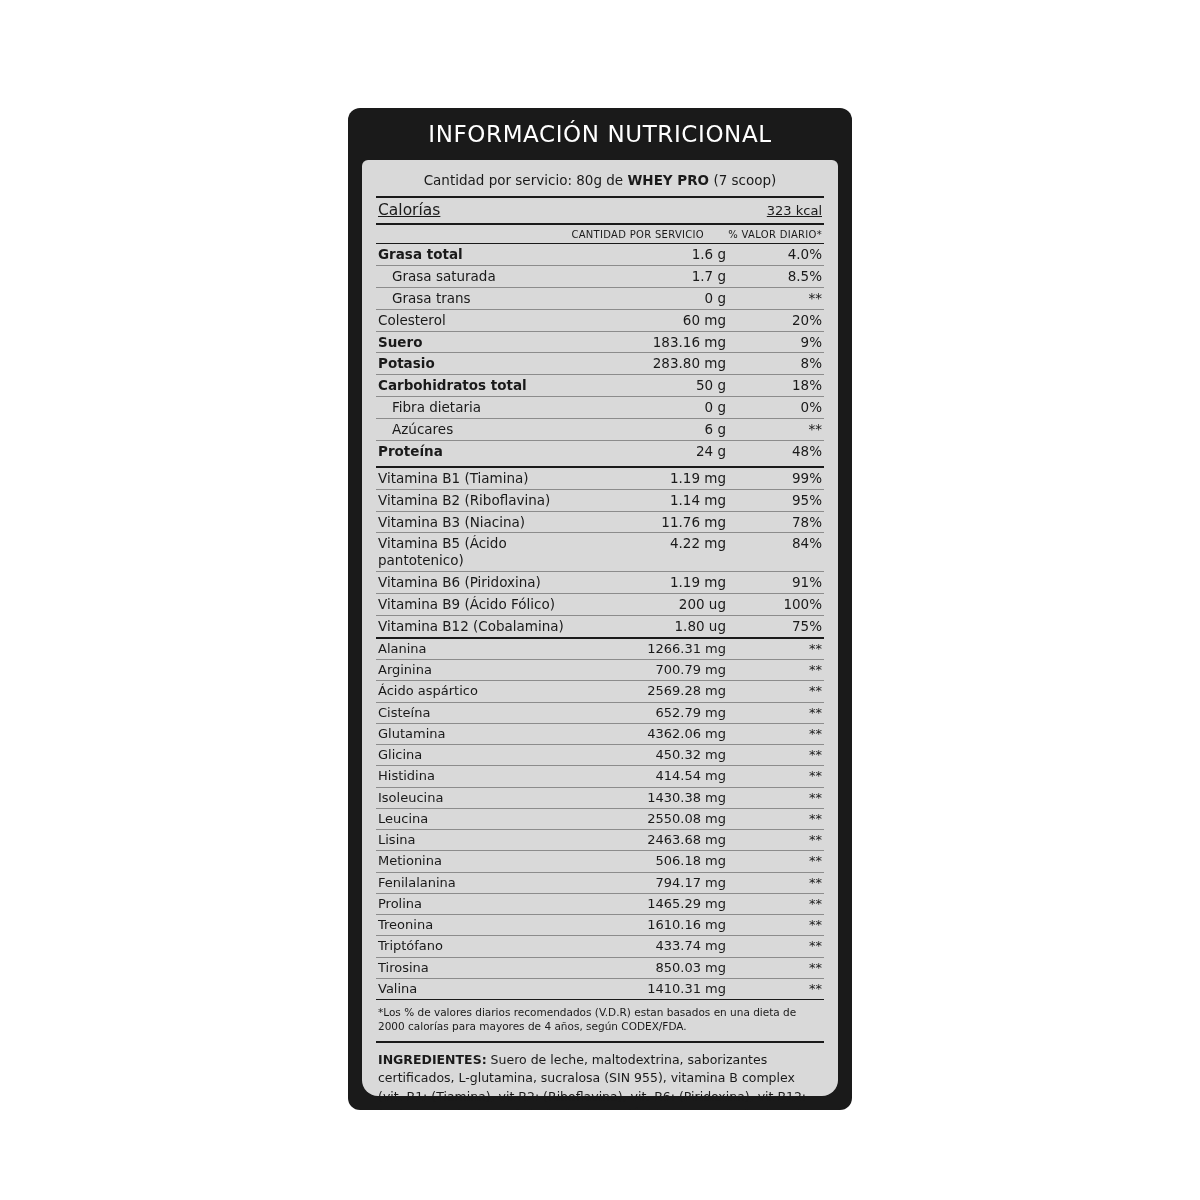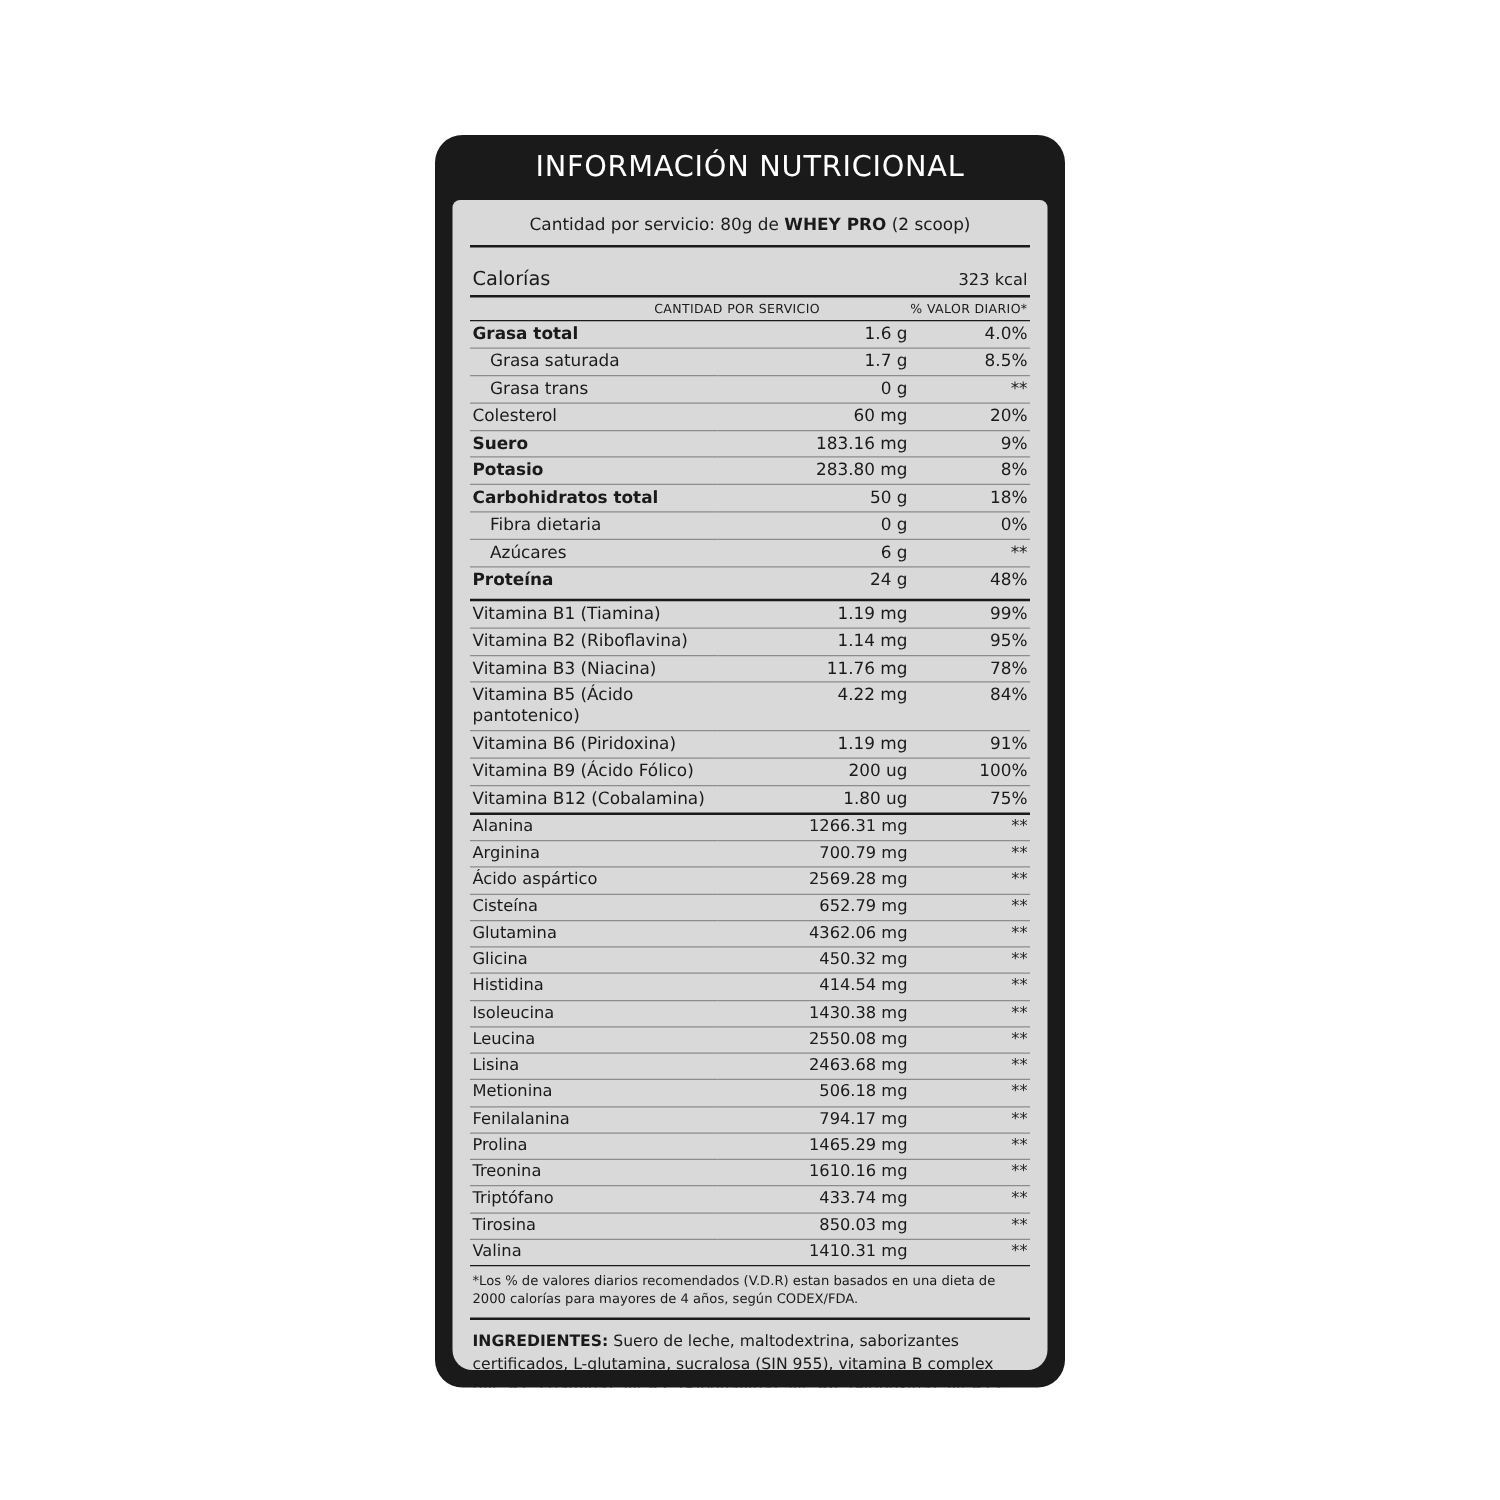--- a/index.html
+++ b/index.html
@@ -11,21 +11,21 @@
     font-family: "DejaVu Sans", sans-serif;
   }
 
   #label-card {
     position: absolute;
     left: 348px;
     top: 108px;
     width: 504px;
     height: 1002px;
     background: #1a1a1a;
-    border-radius: 22px;
+    border-radius: 12px;
     box-sizing: border-box;
     padding: 0;
     overflow: hidden;
   }
 
   .title-bar {
     height: 52px;
     display: flex;
     align-items: center;
     justify-content: center;
@@ -57,32 +57,32 @@
   .serving-line b { font-weight: bold; }
 
   .rule-thick { border-top: 2px solid #1a1a1a; }
   .rule-med   { border-top: 1.5px solid #1a1a1a; }
 
   .cal-row {
     display: flex;
     align-items: baseline;
     justify-content: space-between;
     font-size: 15px;
-    padding: 16px 2px 4px 2px;
+    padding: 3px 2px 4px 2px;
+    text-decoration: underline;
   }
   .cal-row .cal-label { font-weight: normal; font-size: 15.5px; }
   .cal-row .cal-value { font-size: 13px; }
 
   .col-head {
     display: flex;
     font-size: 10px;
     letter-spacing: 0.3px;
     padding: 4px 2px 3px 2px;
     color: #1a1a1a;
-    gap: 48px;
   }
   .col-head .ch-spacer { flex: 1 1 auto; }
   .col-head .ch-amt { width: 150px; text-align: right; }
   .col-head .ch-dv  { width: 118px; text-align: right; }
 
   table.nutri {
     width: 100%;
     border-collapse: collapse;
     font-size: 13.5px;
   }
@@ -120,21 +120,21 @@
 </head>
 <body>
 
 <div id="label-card">
 
   <div class="title-bar">INFORMACIÓN NUTRICIONAL</div>
 
   <div class="panel">
 
     <div class="serving-line">
-      <span>Cantidad por servicio: 80g de </span><b>WHEY PRO</b><span> (2 scoop)</span>
+      <span>Cantidad por servicio: 80g de </span><b>WHEY PRO</b><span> (7 scoop)</span>
     </div>
 
     <div class="rule-thick"></div>
 
     <div class="cal-row">
       <span class="cal-label">Calorías</span>
       <span class="cal-value">323 kcal</span>
     </div>
 
     <div class="rule-thick"></div>

